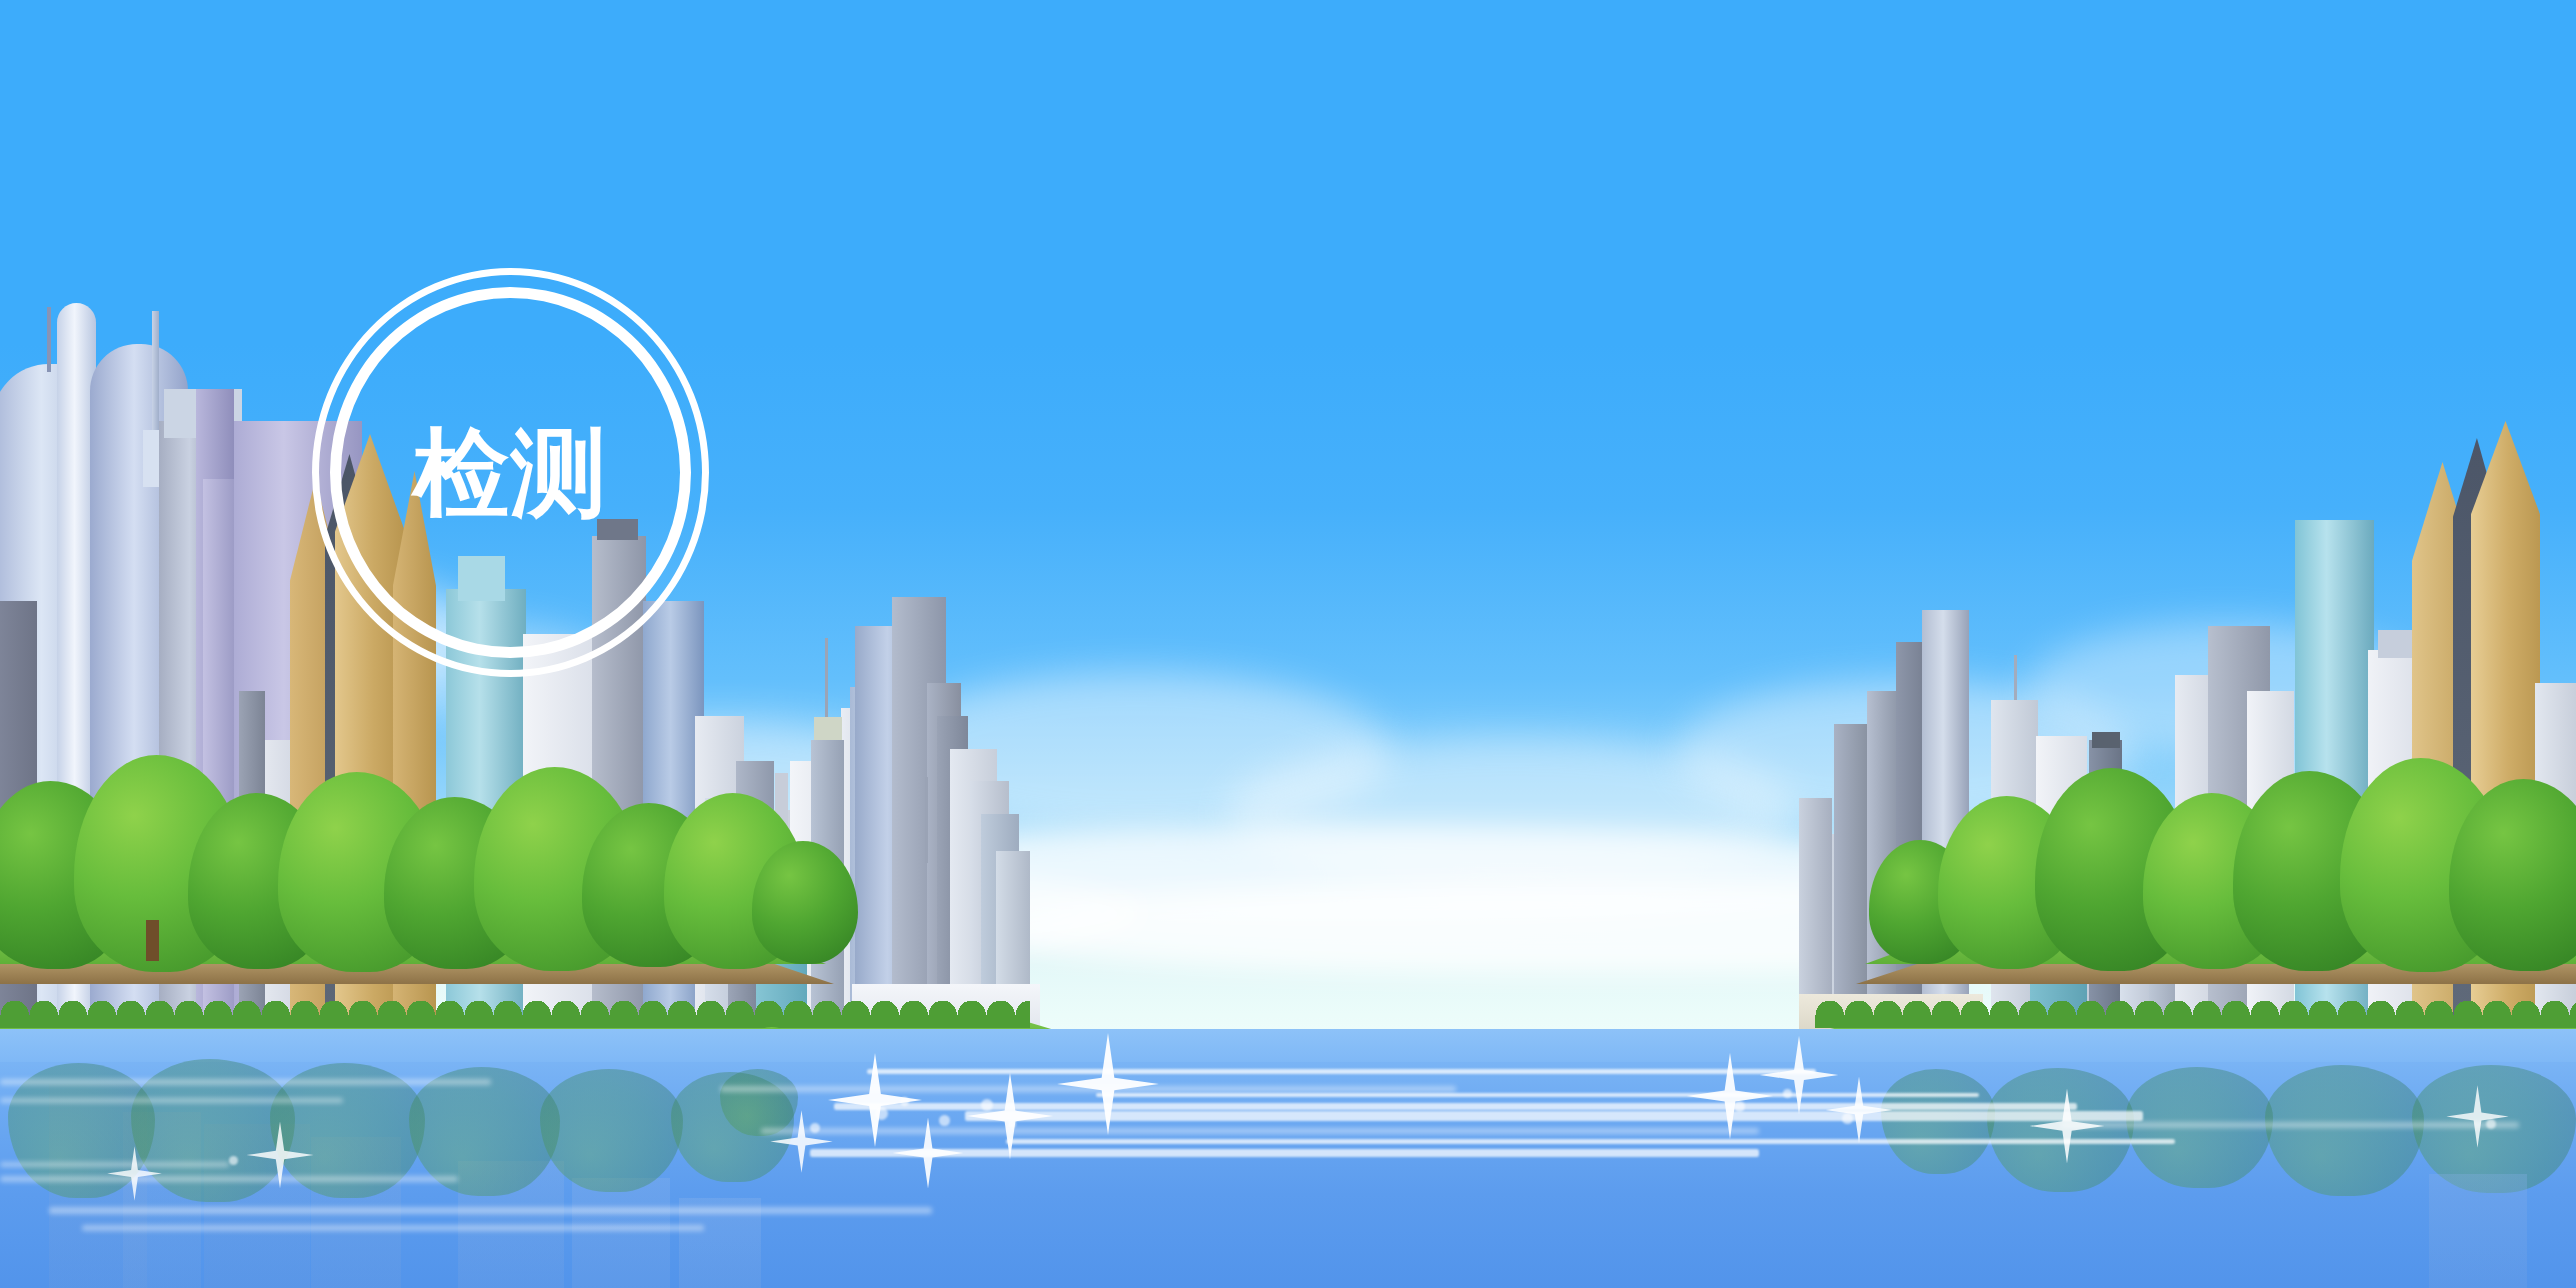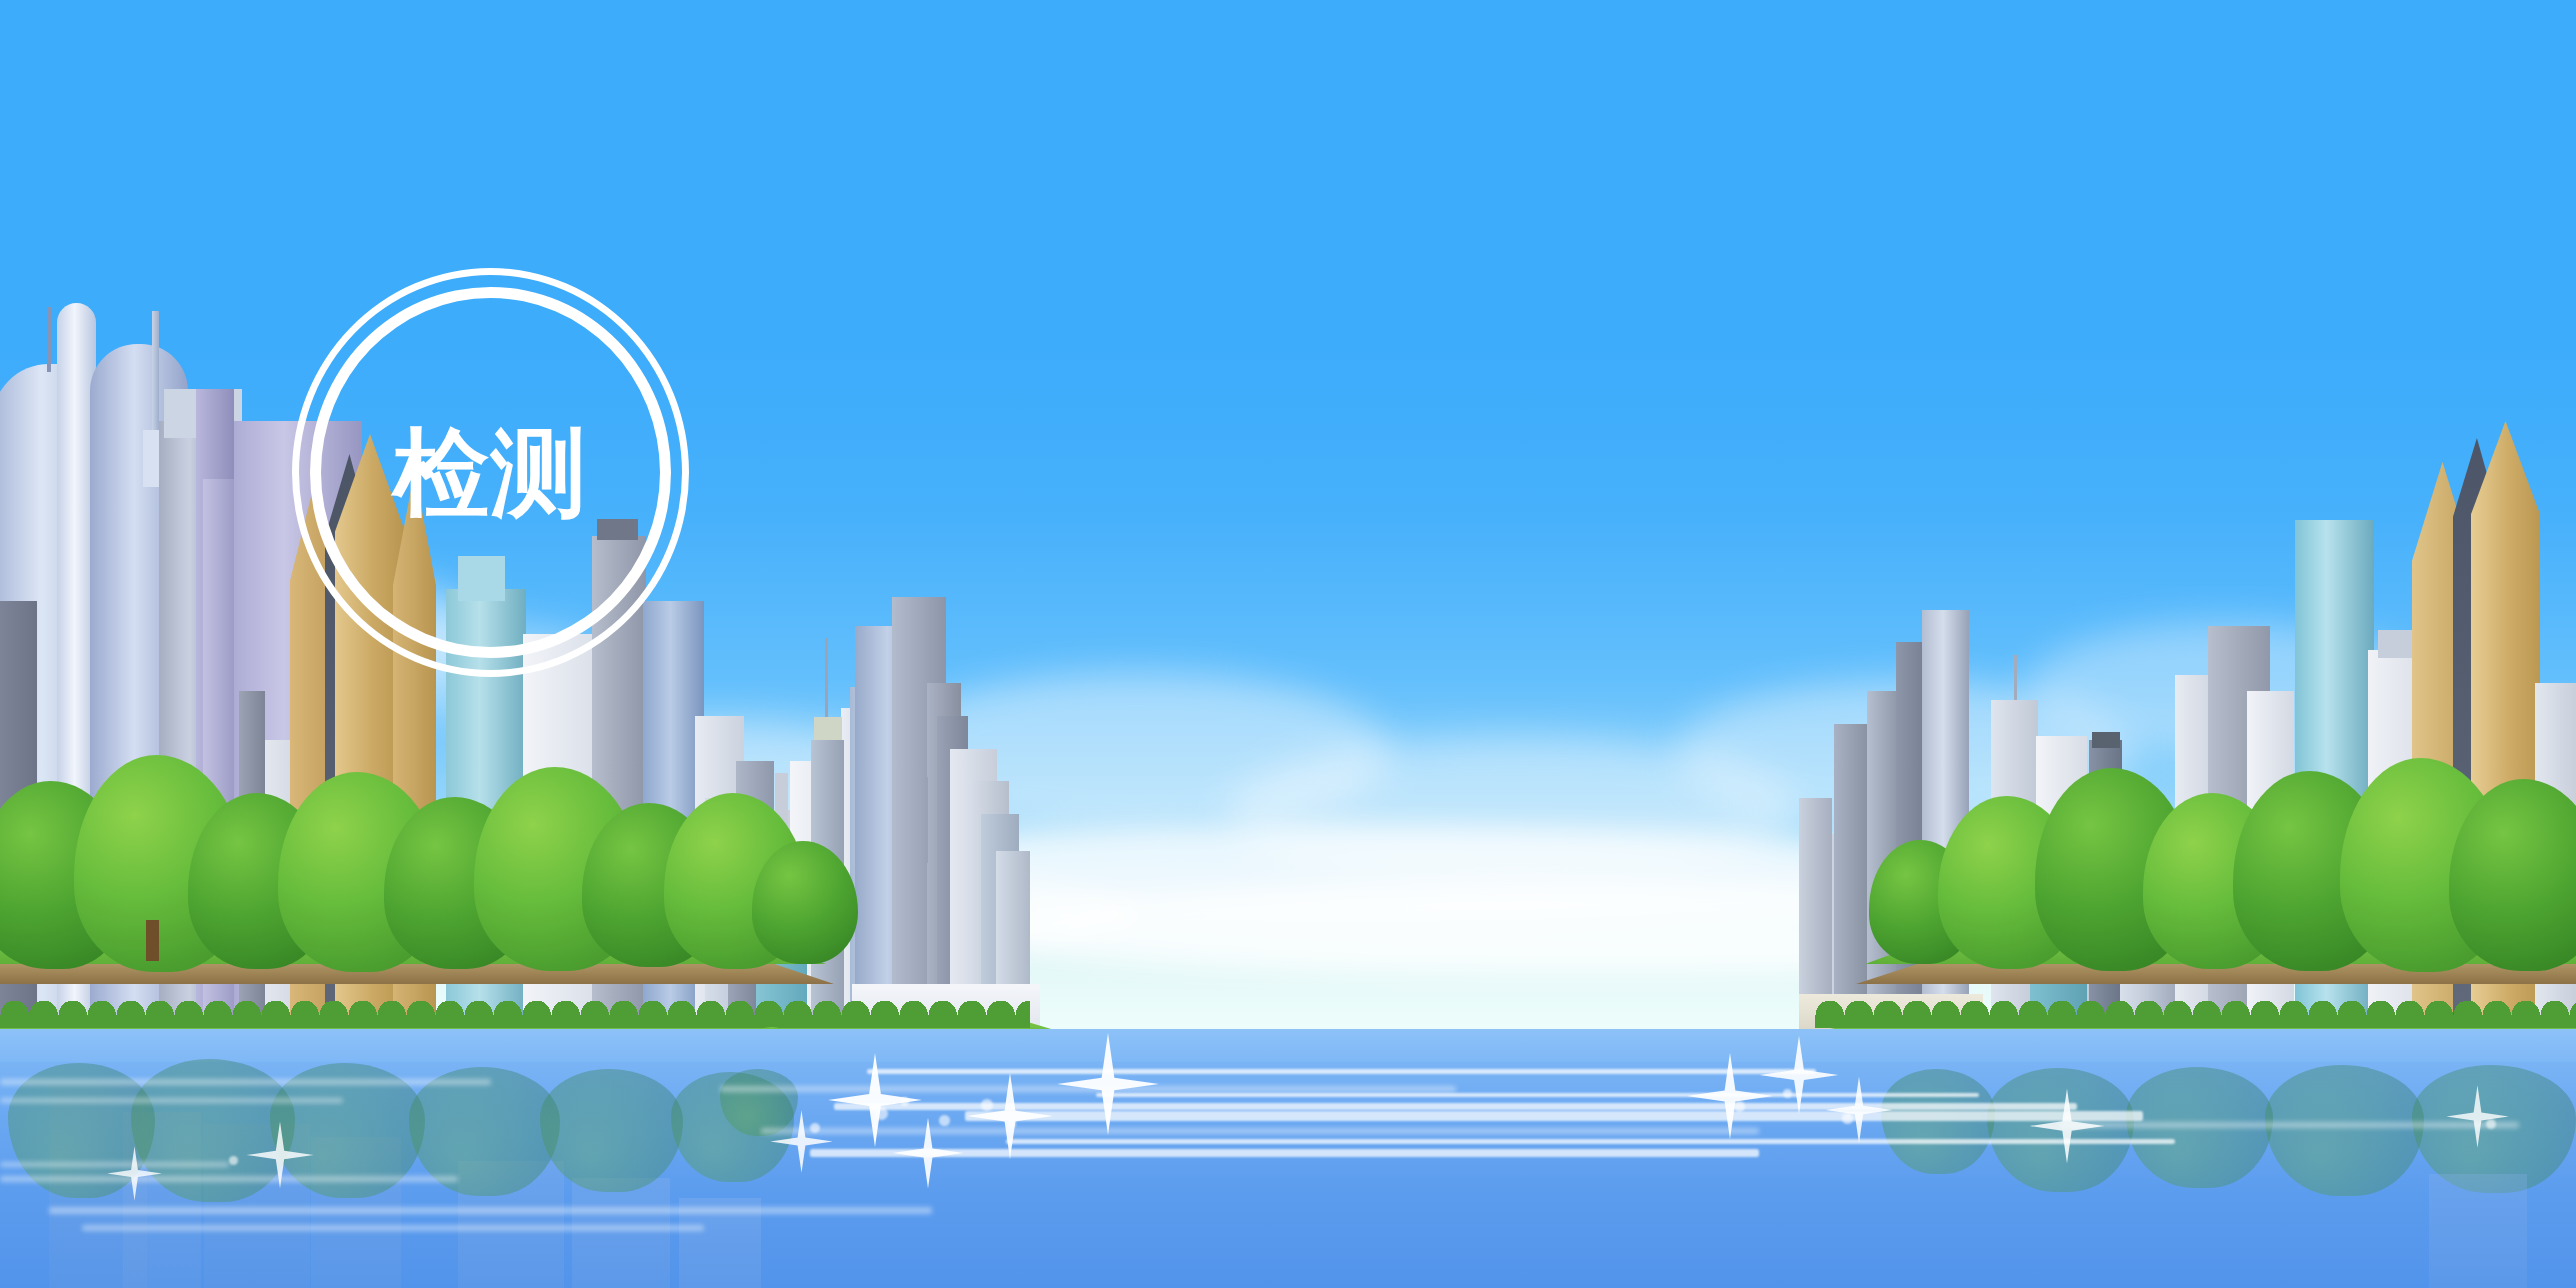--- a/index.html
+++ b/index.html
@@ -26,21 +26,21 @@
       #E2F7F8 953px,
       #EBFCFA 1014px,
       #EFFDFB 1047px);
   }
   
   .cloud{ position:absolute; background:#fff; border-radius:50%; filter:blur(18px); }
   .cloudband{ position:absolute; border-radius:50% 50% 45% 45%; filter:blur(13px); }
 
   
   #badge{
-    position:absolute; left:292px; top:268px;
+    position:absolute; left:312px; top:268px;
     width:397px; height:409px;
   }
   #badge .ring-outer{
     position:absolute; inset:0;
     border:7.4px solid #fff; border-radius:50%;
   }
   #badge .ring-inner{
     position:absolute; left:18px; top:19px; right:18px; bottom:19px;
     border:11.4px solid #fff; border-radius:50%;
   }

